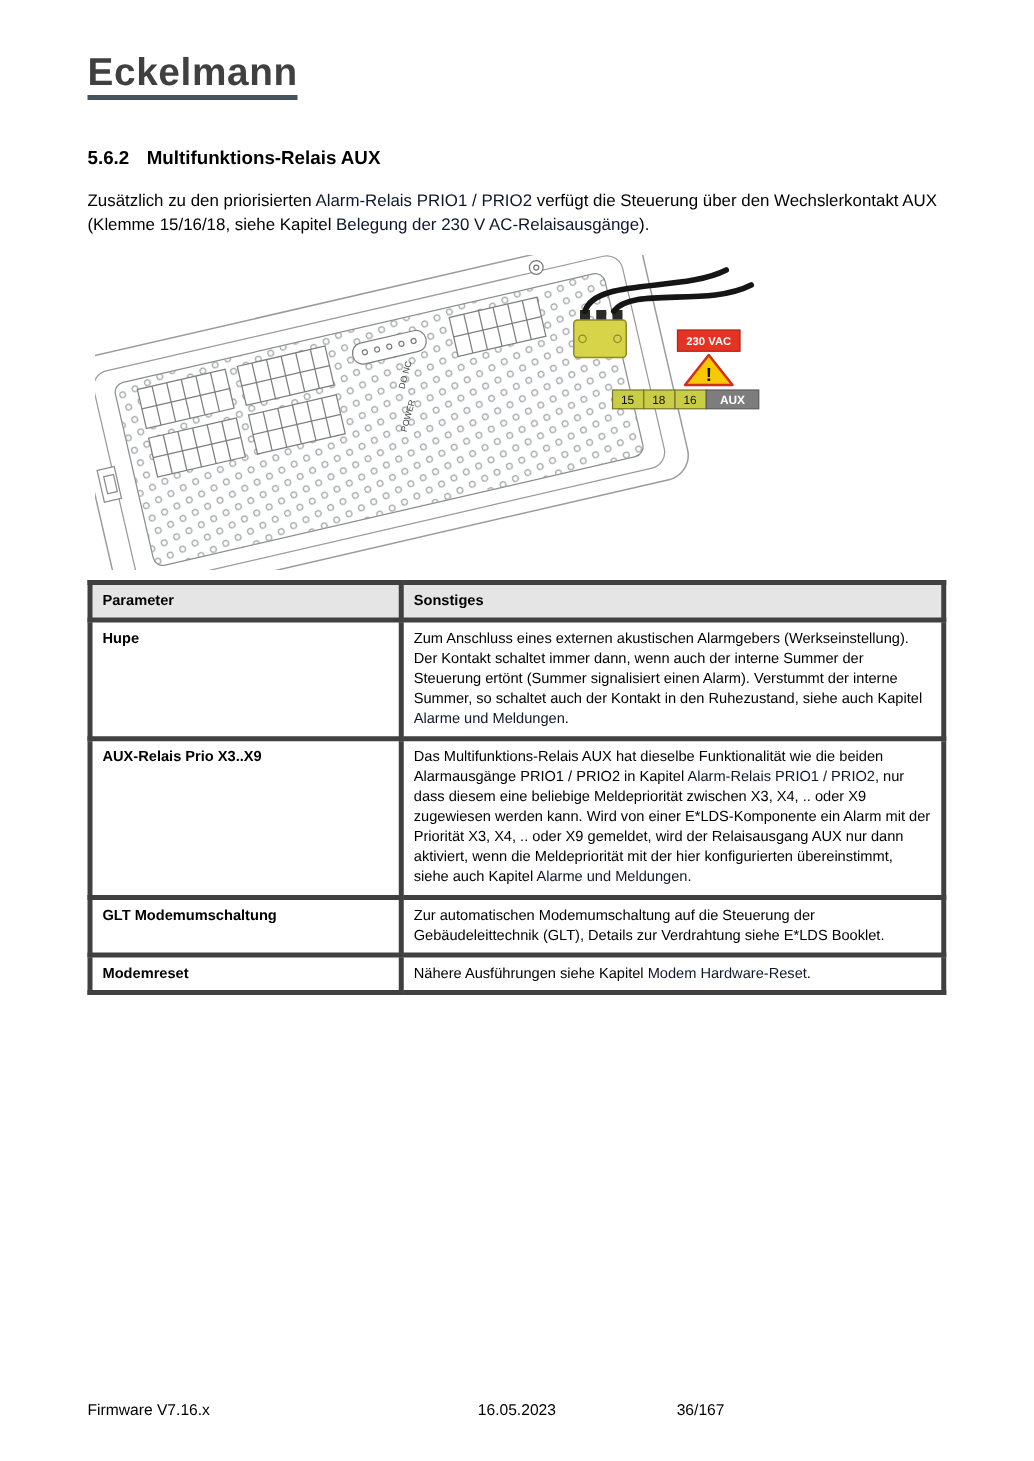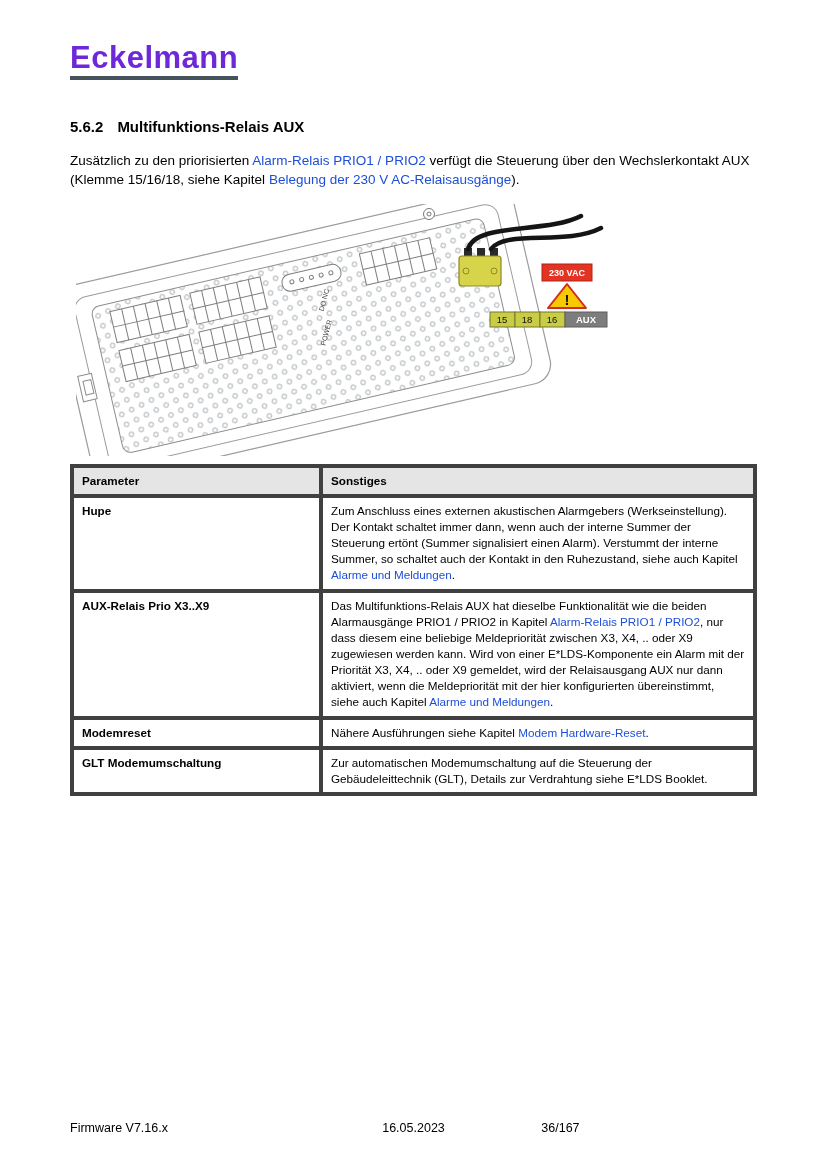--- a/index.html
+++ b/index.html
@@ -8,28 +8,28 @@
     width:827px;height:1169px;
     background:#ffffff;
     font-family:"Liberation Sans", sans-serif;
     color:#000;
     overflow:hidden;
   }
   .content{padding:42px 70px 0 70px;}
   .logo{
     display:inline-block;
     font-size:31px;font-weight:bold;
-    color:#6d28d9;letter-spacing:0.5px;
+    color:#404040;letter-spacing:0.5px;
     border-bottom:4px solid #46525c;
     padding-bottom:1px;line-height:1.05;
   }
   .heading{margin-top:38px;font-size:15px;font-weight:bold;}
   .heading .num{display:inline-block;margin-right:14px;}
   .body-text{margin:16px 0 0 0;font-size:13.5px;line-height:1.45;max-width:692px;}
-  .link{color:#1d4ed8;text-decoration:none;cursor:pointer;}
+  .link{color:#0f172a;text-decoration:none;cursor:pointer;}
   .figure{margin:14px 0 0 6px;height:252px;position:relative;}
   .para2{margin-top:4px;}
   table.params{
     margin-top:8px;border-collapse:collapse;width:687px;
     font-size:11.7px;line-height:1.38;table-layout:fixed;
   }
   table.params th, table.params td{
     border:4px solid #404040;padding:5px 8px;vertical-align:top;text-align:left;
   }
   table.params th{background:#e5e5e5;font-weight:bold;}
@@ -156,26 +156,26 @@
       <tbody>
         <tr>
           <td class="param">Hupe</td>
           <td><span>Zum Anschluss eines externen akustischen Alarmgebers (Werkseinstellung). Der Kontakt schaltet immer dann, wenn auch der interne Summer der Steuerung ertönt (Summer signalisiert einen Alarm). Verstummt der interne Summer, so schaltet auch der Kontakt in den Ruhezustand, siehe auch Kapitel </span><a class="link">Alarme und Meldungen</a><span>.</span></td>
         </tr>
         <tr>
           <td class="param">AUX-Relais Prio X3..X9</td>
           <td><span>Das Multifunktions-Relais AUX hat dieselbe Funktionalität wie die beiden Alarmausgänge PRIO1 / PRIO2 in Kapitel </span><a class="link">Alarm-Relais PRIO1 / PRIO2</a><span>, nur dass diesem eine beliebige Meldepriorität zwischen X3, X4, .. oder X9 zugewiesen werden kann. Wird von einer E*LDS-Komponente ein Alarm mit der Priorität X3, X4, .. oder X9 gemeldet, wird der Relaisausgang AUX nur dann aktiviert, wenn die Meldepriorität mit der hier konfigurierten übereinstimmt, siehe auch Kapitel </span><a class="link">Alarme und Meldungen</a><span>.</span></td>
         </tr>
         <tr>
+          <td class="param">GLT Modemumschaltung</td>
+          <td><span>Zur automatischen Modemumschaltung auf die Steuerung der Gebäudeleittechnik (GLT), Details zur Verdrahtung siehe E*LDS Booklet.</span></td>
+        </tr>
+        <tr>
           <td class="param">Modemreset</td>
           <td><span>Nähere Ausführungen siehe Kapitel </span><a class="link">Modem Hardware-Reset</a><span>.</span></td>
-        </tr>
-        <tr>
-          <td class="param">GLT Modemumschaltung</td>
-          <td><span>Zur automatischen Modemumschaltung auf die Steuerung der Gebäudeleittechnik (GLT), Details zur Verdrahtung siehe E*LDS Booklet.</span></td>
         </tr>
       </tbody>
     </table>
 
   </div>
 
   <div class="footer">
     <span class="f-left">Firmware V7.16.x</span>
     <span class="f-center">16.05.2023</span>
     <span class="f-right">36/167</span>

